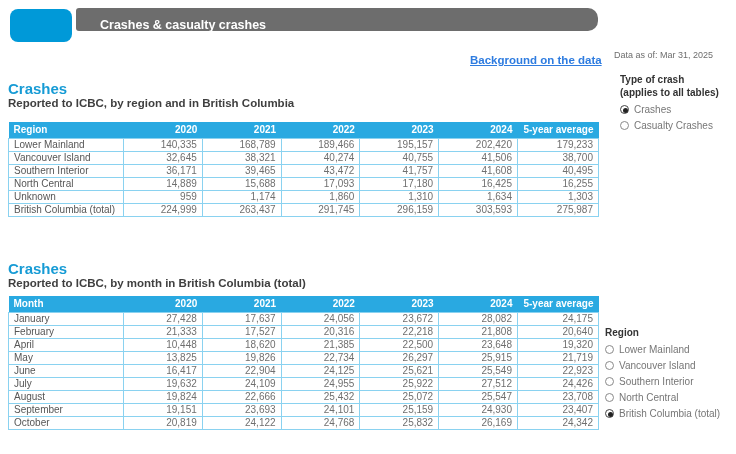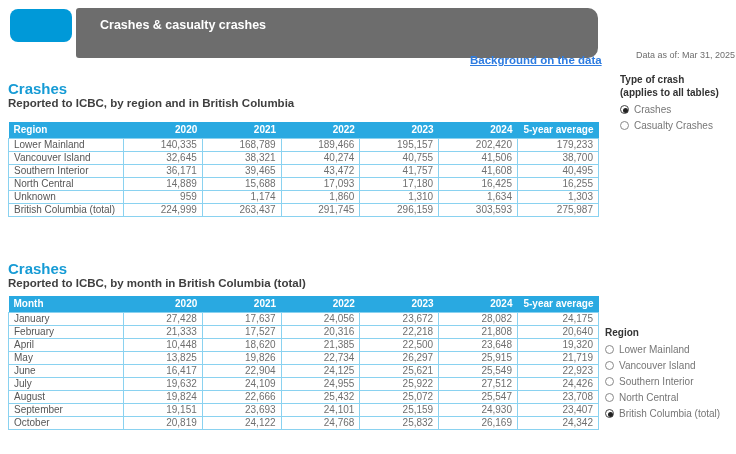--- a/index.html
+++ b/index.html
@@ -12,38 +12,38 @@
   }
   
   .tab-blue {
     position: absolute; left: 10px; top: 9px;
     width: 62px; height: 33px;
     background: #0099d8;
     border-radius: 8px;
   }
   .bar-gray {
     position: absolute; left: 76px; top: 8px;
-    width: 522px; height: 50px;
+    width: 522px; height: 23px;
     background: #6d6d6d;
     border-radius: 3px 10px 10px 3px;
     color: #ffffff;
     font-size: 12.5px; font-weight: bold;
     line-height: 35px;
     padding-left: 24px;
   }
   .bg-link {
     position: absolute; left: 458px; top: 54px;
     font-size: 11.5px; font-weight: bold;
     color: #2e7ce0;
     text-decoration: underline;
     cursor: pointer;
     padding-left: 12px;
   }
   .data-as-of {
-    position: absolute; right: 1px; top: 50px;
+    position: absolute; right: 23px; top: 50px;
     font-size: 9px; color: #6e6e6e;
   }
   
   .filter-panel { position: absolute; width: 132px; }
   #type-panel { left: 620px; top: 73px; }
   #region-panel { left: 605px; top: 326px; }
   .filter-label {
     font-size: 10px; font-weight: bold; color: #333333;
     line-height: 13px;
   }

